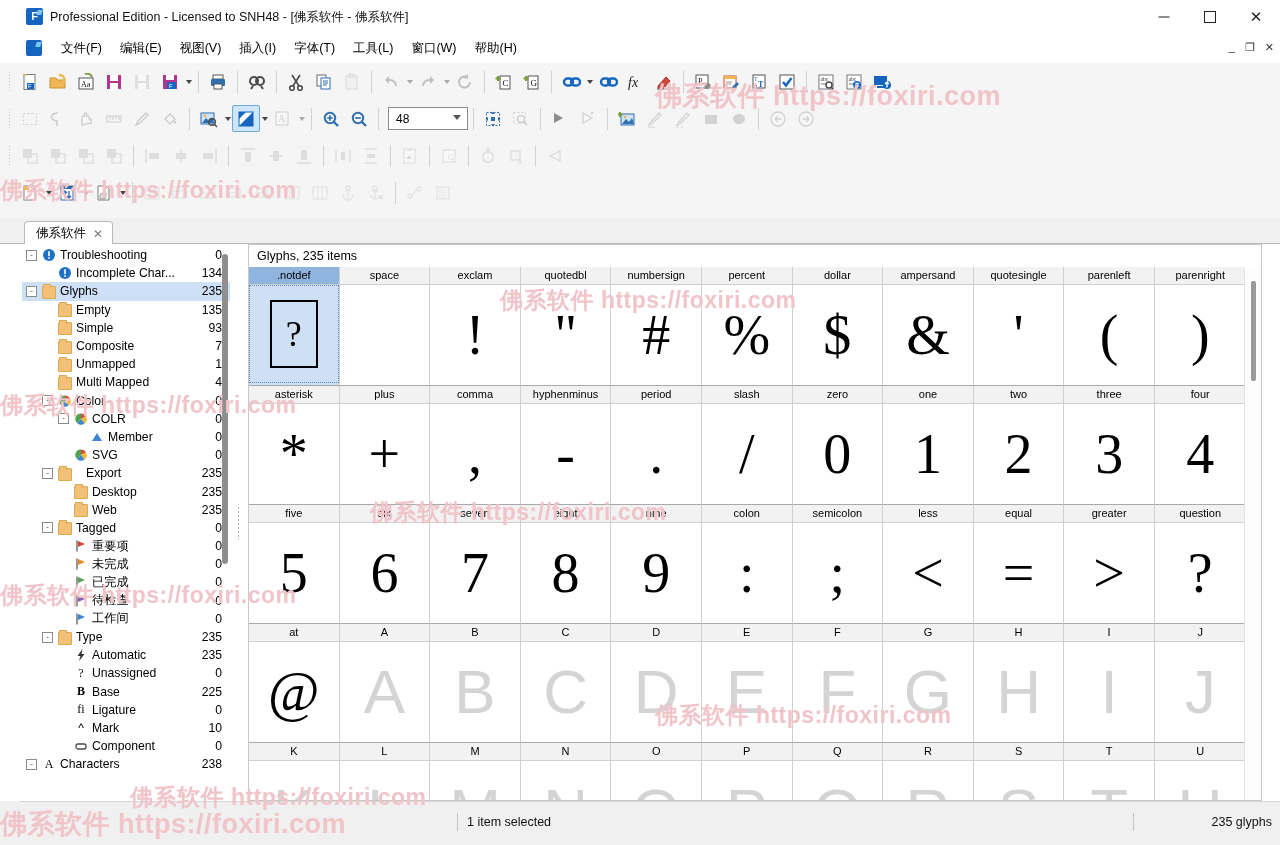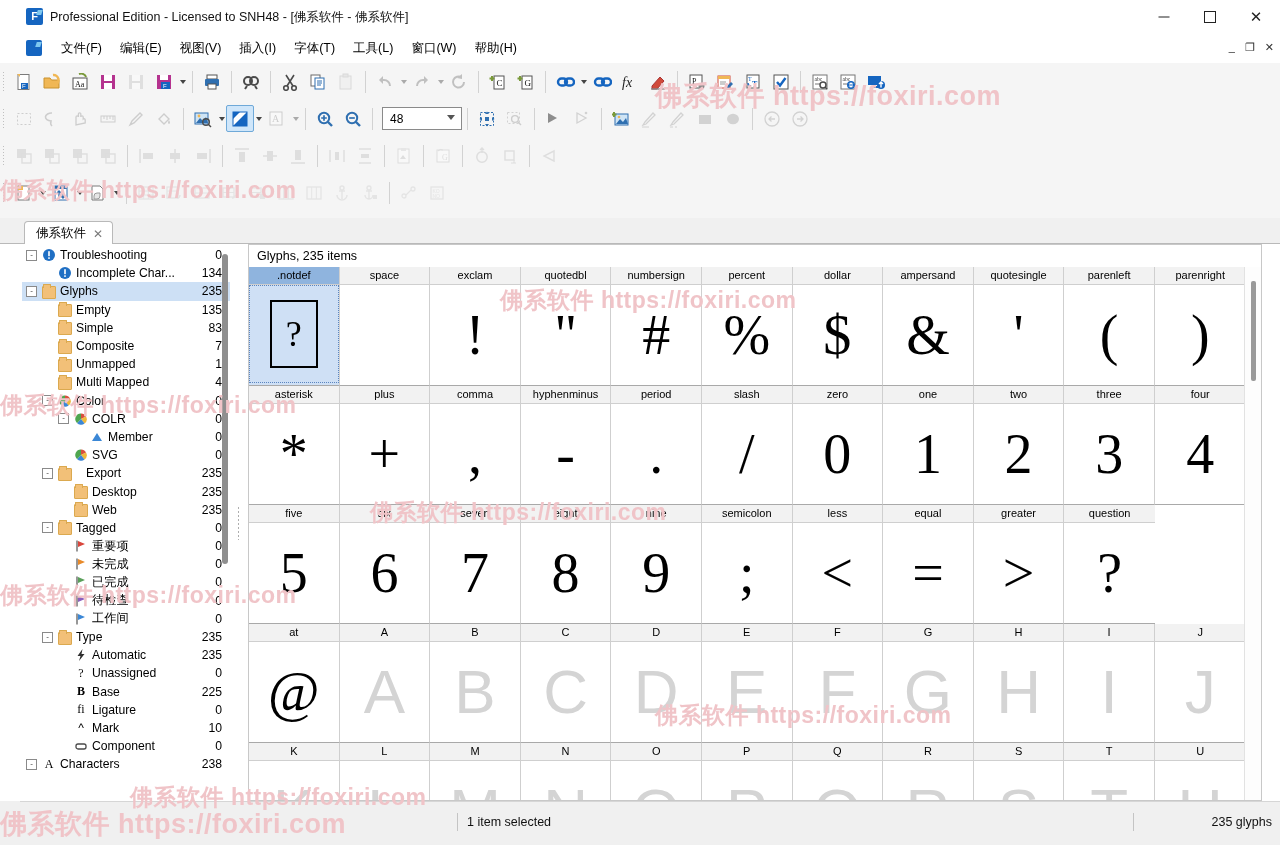--- a/index.html
+++ b/index.html
@@ -44,21 +44,21 @@
       background:#7ec8f0;transform:skewX(-18deg);}
   .menu-items{position:absolute;left:52px;top:0;height:29px;display:flex;align-items:center;}
   .menu-item{padding:3px 9px;font-size:12.5px;color:#000;white-space:nowrap;cursor:default;
              font-family:"Liberation Sans","DejaVu Sans",sans-serif;}
   .mdi-btns{position:absolute;right:6px;top:8px;display:flex;gap:10px;align-items:center;
             font-size:11px;color:#333;}
   .mdi-btns span{cursor:default;line-height:10px;}
 
   
   .toolbars{position:absolute;left:0;top:63px;width:1280px;height:155px;background:#f5f5f5;}
-  .trow{position:relative;height:37px;display:flex;align-items:center;}
+  .trow{position:relative;height:37px;display:flex;align-items:center;padding-left:6px;}
   .grip{width:4px;height:22px;margin:0 4px 0 2px;
         background-image:radial-gradient(#b9b9b9 42%, transparent 44%);
         background-size:3px 3px;opacity:.9;}
   .sep{width:1px;height:22px;background:#d2d2d2;margin:0 5px;}
   .tool{width:26px;height:25px;display:flex;align-items:center;justify-content:center;
         border:1px solid transparent;border-radius:2px;position:relative;cursor:default;
         flex:0 0 auto;}
   .tool.sel{background:#cfe6fa;border-color:#6fa9d8;}
   .tool.dis{opacity:.38;}
   .tool svg{display:block;}
@@ -799,21 +799,21 @@
               <span class="folder"></span>
             </span>
             <span class="lbl" style="left:54px">Empty</span>
             <span class="cnt">135</span>
           </div>
           <div class="trow2">
             <span class="ico" style="left:36px;display:flex;align-items:center;justify-content:center">
               <span class="folder"></span>
             </span>
             <span class="lbl" style="left:54px">Simple</span>
-            <span class="cnt">83</span>
+            <span class="cnt">93</span>
           </div>
           <div class="trow2">
             <span class="ico" style="left:36px;display:flex;align-items:center;justify-content:center">
               <span class="folder"></span>
             </span>
             <span class="lbl" style="left:54px">Composite</span>
             <span class="cnt">7</span>
           </div>
           <div class="trow2">
             <span class="ico" style="left:36px;display:flex;align-items:center;justify-content:center">
@@ -1139,20 +1139,24 @@
               <div class="gname">seven</div>
               <div class="gart">7</div>
             </div>
             <div class="gcell">
               <div class="gname">eight</div>
               <div class="gart">8</div>
             </div>
             <div class="gcell">
               <div class="gname">nine</div>
               <div class="gart">9</div>
+            </div>
+            <div class="gcell">
+              <div class="gname">colon</div>
+              <div class="gart">:</div>
             </div>
             <div class="gcell">
               <div class="gname">semicolon</div>
               <div class="gart">;</div>
             </div>
             <div class="gcell">
               <div class="gname">less</div>
               <div class="gart">&lt;</div>
             </div>
             <div class="gcell">

